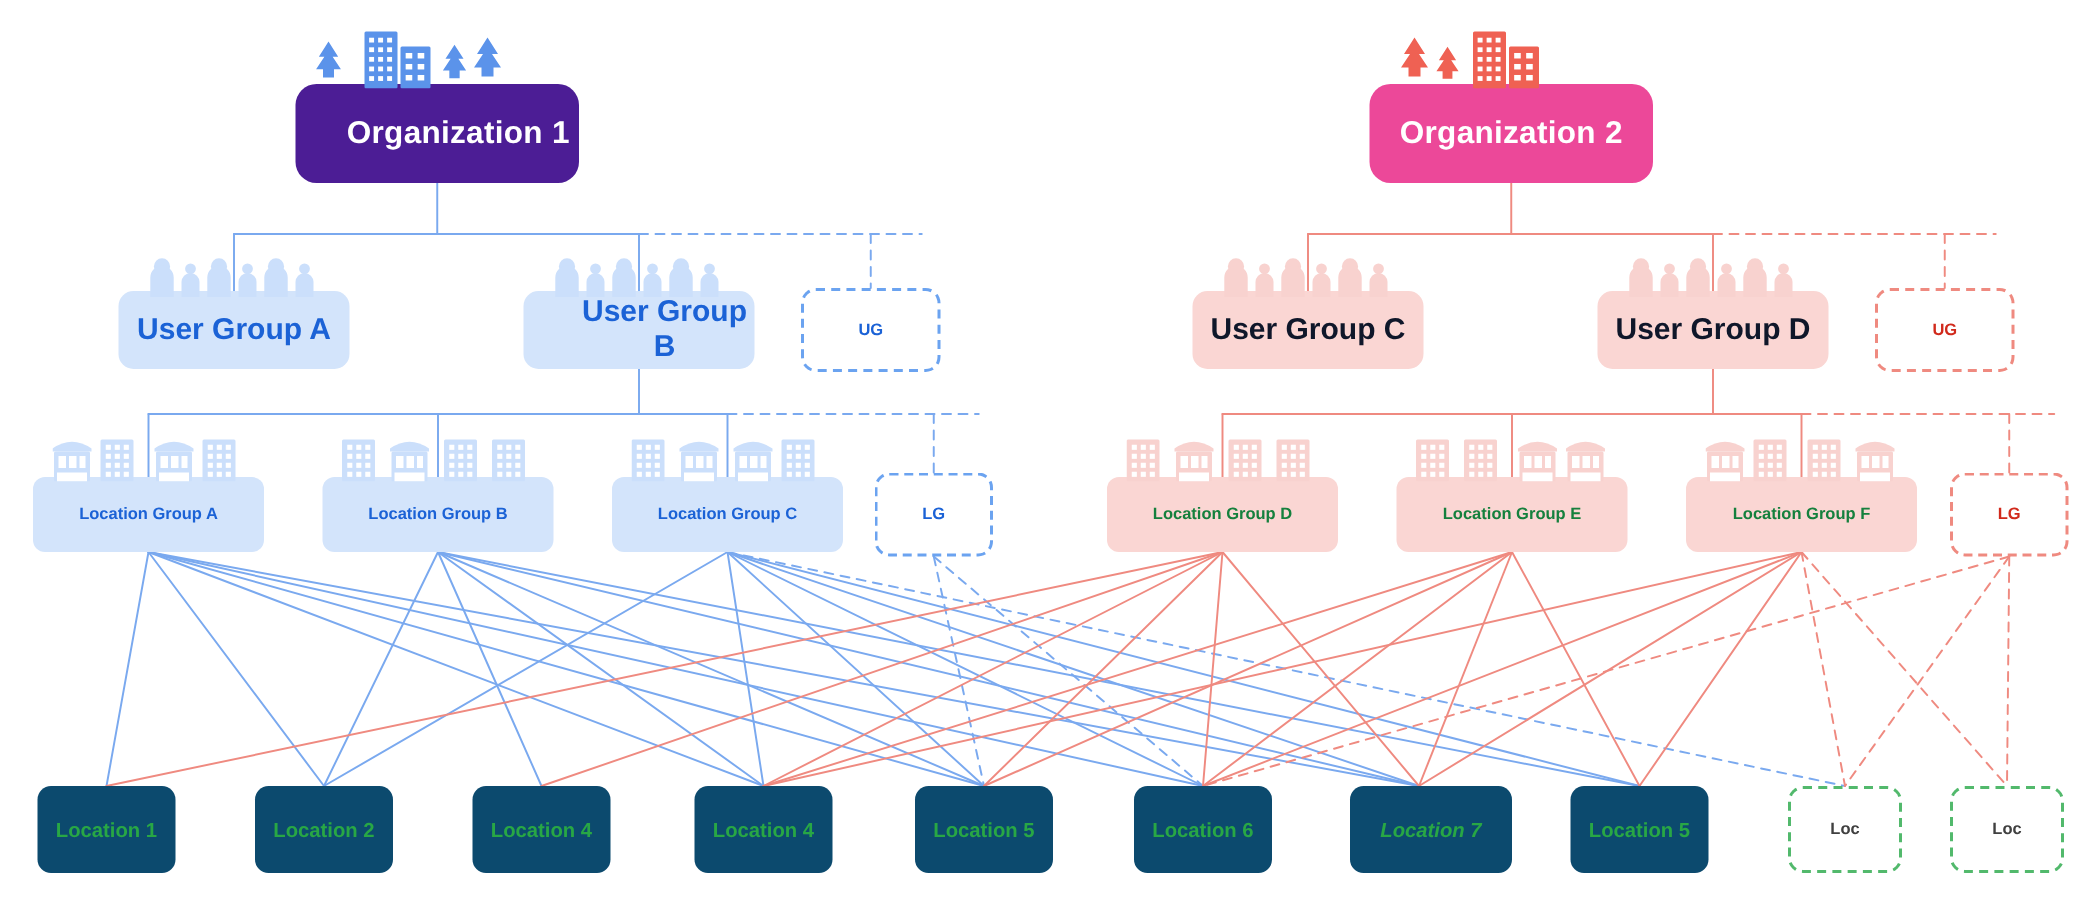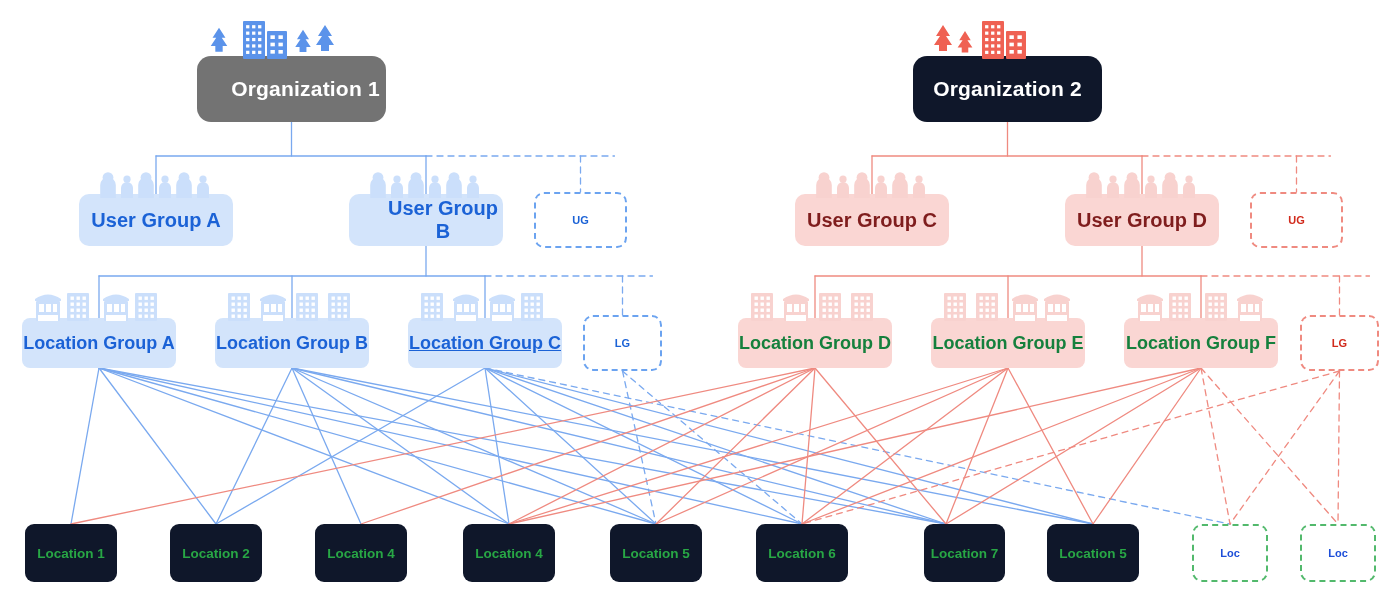--- a/index.html
+++ b/index.html
@@ -1,33 +1,33 @@
 <!DOCTYPE html>
 <html><head>
 <meta charset="utf-8">
 <style>
   html,body{margin:0;padding:0;background:#ffffff;}
   body{font-family:"Liberation Sans",sans-serif;}
   #stage{position:relative;width:1400px;height:610px;background:#fff;overflow:hidden;}
   svg#wires{position:absolute;left:0;top:0;width:1400px;height:610px;pointer-events:none;}
   .node{position:absolute;box-sizing:border-box;display:flex;align-items:center;justify-content:center;text-align:center;}
   .org{border-radius:14px;color:#ffffff;font-weight:700;font-size:21px;letter-spacing:.2px;}
-  .org.blue{background:#737373;padding-left:28px;}
-  .org.red{background:#0f172a;}
+  .org.blue{background:#4c1d95;padding-left:28px;}
+  .org.red{background:#ec4899;}
   .ug{border-radius:10px;font-weight:700;font-size:20px;}
   .ug.blue{background:#d3e4fb;color:#1b62d6;}
-  .ug.red{background:#fad6d3;color:#7f1d1d;}
-  .lg{border-radius:8px;font-weight:700;font-size:18px;}
+  .ug.red{background:#fad6d3;color:#0f172a;}
+  .lg{border-radius:8px;font-weight:700;font-size:11px;}
   .lg.blue{background:#d3e4fb;color:#1b62d6;}
   .lg.red{background:#fad6d3;color:#15803d;}
-  .loc{border-radius:9px;background:#0f172a;color:#28a745;font-weight:700;font-size:13.5px;}
+  .loc{border-radius:9px;background:#0c4a6e;color:#28a745;font-weight:700;font-size:13.5px;}
   .ghost{border-radius:10px;background:transparent;font-weight:700;font-size:11px;}
   .ghost.blue{border:2px dashed #6ba3f0;color:#1b62d6;}
   .ghost.red{border:2px dashed #ef8a80;color:#d12a1c;}
-  .ghost.green{border:2px dashed #52b96c;color:#1d4ed8;}
+  .ghost.green{border:2px dashed #52b96c;color:#404040;}
   .deco{position:absolute;pointer-events:none;}
 </style>
 </head>
 <body>
 
 <div id="stage">
   <svg id="wires">
       <line x1="291.5" y1="122" x2="291.5" y2="156" stroke="#7aa9ef" stroke-width="1.3" stroke-linecap="round"></line>
       <line x1="156" y1="156" x2="426" y2="156" stroke="#7aa9ef" stroke-width="1.3" stroke-linecap="round"></line>
       <line x1="426" y1="156" x2="614.5" y2="156" stroke="#7aa9ef" stroke-width="1.3" stroke-linecap="round" stroke-dasharray="6 5"></line>
@@ -358,21 +358,21 @@
               <rect x="109.5" y="15.5" width="3.4" height="3.4"></rect>
               <rect x="109.5" y="21.5" width="3.4" height="3.4"></rect>
               <rect x="109.5" y="27.5" width="3.4" height="3.4"></rect>
               <rect x="115.5" y="9.5" width="3.4" height="3.4"></rect>
               <rect x="115.5" y="15.5" width="3.4" height="3.4"></rect>
               <rect x="115.5" y="21.5" width="3.4" height="3.4"></rect>
               <rect x="115.5" y="27.5" width="3.4" height="3.4"></rect>
             </g>
           </g>
         </svg></div>
-      <div class="node lg blue" style="left: 408px; top: 318px; width: 154px; height: 50px; text-decoration: underline;">
+      <div class="node lg blue" style="left: 408px; top: 318px; width: 154px; height: 50px;">
         <span>Location Group C</span>
       </div>
       <div class="deco" style="left: 421px; top: 287px;"><svg width="128" height="34" viewBox="0 0 128 34">
           <g fill="#cbdffb">
             <rect x="0" y="6" width="22" height="28" rx="1"></rect>
             <g fill="#ffffff">
               <rect x="3.5" y="9.5" width="3.4" height="3.4"></rect>
               <rect x="3.5" y="15.5" width="3.4" height="3.4"></rect>
               <rect x="3.5" y="21.5" width="3.4" height="3.4"></rect>
               <rect x="3.5" y="27.5" width="3.4" height="3.4"></rect>
@@ -601,21 +601,21 @@
       </div>
       <div class="node loc" style="left: 463px; top: 524px; width: 92px; height: 58px;">
         <span>Location 4</span>
       </div>
       <div class="node loc" style="left: 610px; top: 524px; width: 92px; height: 58px;">
         <span>Location 5</span>
       </div>
       <div class="node loc" style="left: 756px; top: 524px; width: 92px; height: 58px;">
         <span>Location 6</span>
       </div>
-      <div class="node loc" style="left: 924px; top: 524px; width: 81px; height: 58px;">
+      <div class="node loc" style="left: 900px; top: 524px; width: 108px; height: 58px; font-style: italic;">
         <span>Location 7</span>
       </div>
       <div class="node loc" style="left: 1047px; top: 524px; width: 92px; height: 58px;">
         <span>Location 5</span>
       </div>
       <div class="node ghost green" style="left: 1192px; top: 524px; width: 76px; height: 58px;">
         <span>Loc</span>
       </div>
       <div class="node ghost green" style="left: 1300px; top: 524px; width: 76px; height: 58px;">
         <span>Loc</span>

